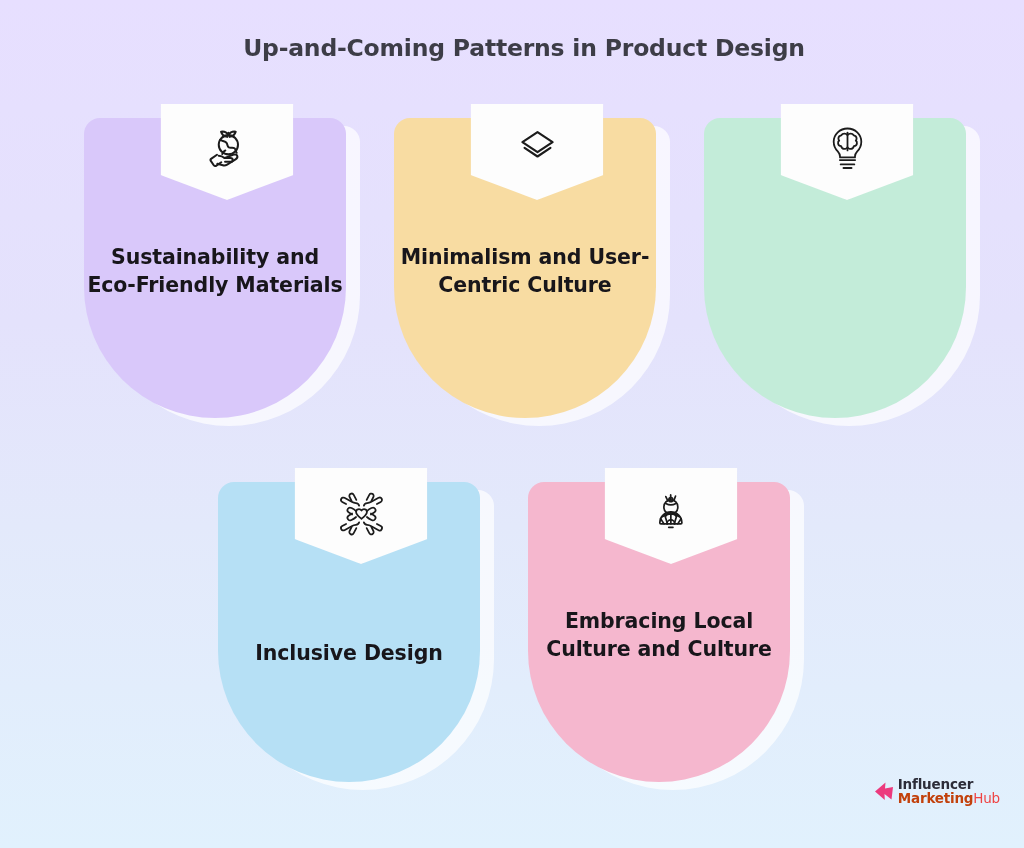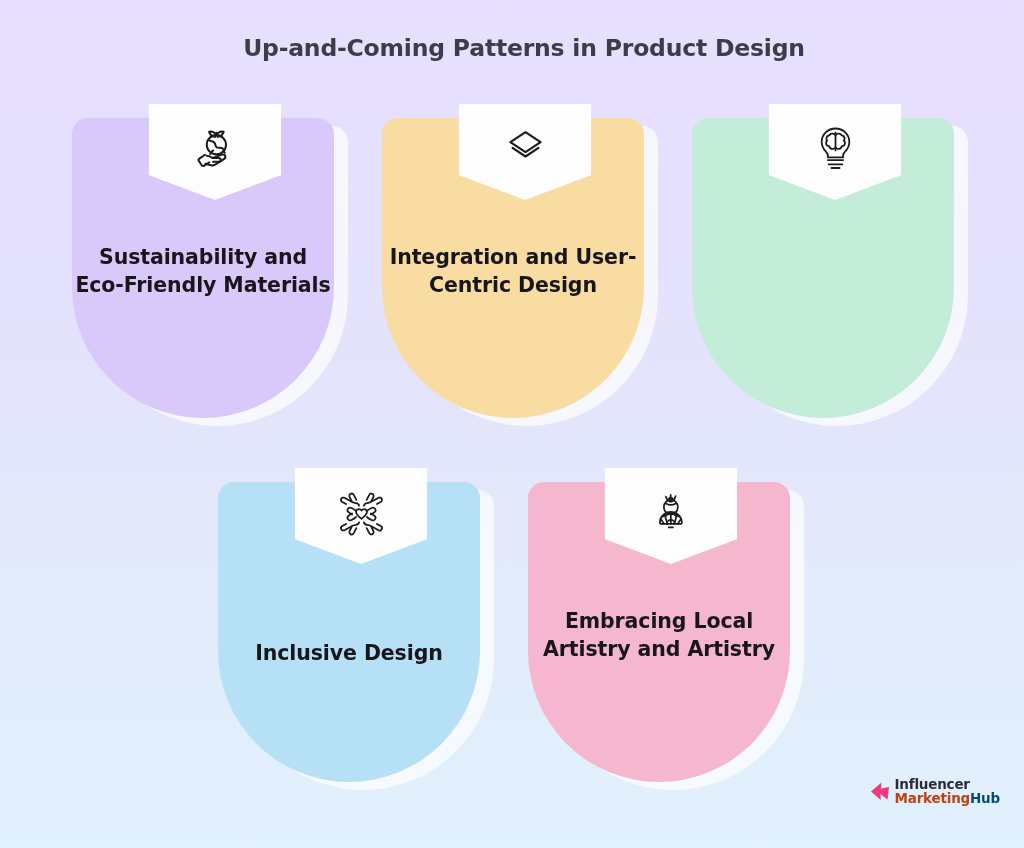--- a/index.html
+++ b/index.html
@@ -33,21 +33,21 @@
     letter-spacing: -0.2px;
     padding-left: 12px;
   }
 
   
   .row {
     position: absolute;
     display: flex;
     gap: 0px;
   }
-  .row-top  { top: 104px; left: 60px; }
+  .row-top  { top: 104px; left: 72px; }
   .row-bot  { top: 468px; left: 206px; }
 
   .card-slot {
     position: relative;
     width: 310px;
     height: 340px;
   }
 
   
   .card-shadow {
@@ -135,21 +135,21 @@
     font-size: 13.5px;
     font-weight: bold;
     color: #2c2c38;
     letter-spacing: -0.2px;
   }
   .logo-line2 {
     font-size: 13.5px;
     letter-spacing: -0.2px;
   }
   .logo-marketing { font-weight: bold; color: #c2410c; }
-  .logo-hub { font-weight: bold; color: #0c4a6e; }
+  .logo-hub { font-weight: normal; color: #ef4444; }
 </style>
 </head>
 <body>
 
 <div id="infographic">
 
   <div class="page-title">Up-and-Coming Patterns in Product Design</div>
 
   <div class="row row-top">
 
@@ -182,21 +182,21 @@
       <div class="fold fold-r" style="background:#edc272"></div>
       <div class="card-body" style="background:#f8dca2"></div>
       <div class="ribbon">
         <span>
           <svg width="46" height="46" viewBox="0 0 64 64" fill="none" stroke="#1c1c1c" stroke-width="3" stroke-linecap="round" stroke-linejoin="round">
             <path d="M32 14 L53 28 L32 42 L11 28 Z"></path>
             <path d="M14 36 L32 48 L50 36"></path>
           </svg>
         </span>
       </div>
-      <div class="card-label label-3">Integration and User-Centric Design</div>
+      <div class="card-label label-3">Minimalism and User-Centric Culture</div>
     </div>
 
     <div class="card-slot">
       <div class="card-shadow"></div>
       <div class="fold fold-l" style="background:#92d8ba"></div>
       <div class="fold fold-r" style="background:#92d8ba"></div>
       <div class="card-body" style="background:#c3ecd9"></div>
       <div class="ribbon">
         <span>
           <svg width="52" height="52" viewBox="0 0 64 64" fill="none" stroke="#1c1c1c" stroke-width="2.2" stroke-linecap="round" stroke-linejoin="round">
@@ -263,21 +263,21 @@
             <path d="M31.2 31.8v14.8"></path>
             <path d="M23.4 34.8l3.6 11.8"></path>
             <path d="M39 34.8l-3.6 11.8"></path>
             <path d="M18.6 40.2l4.2 6.4"></path>
             <path d="M43.8 40.2l-4.2 6.4"></path>
             <path d="M26.4 46.6c0-2.8 2.2-5 4.8-5s4.8 2.2 4.8 5"></path>
             <path d="M28.6 50.8h5.2"></path>
           </svg>
         </span>
       </div>
-      <div class="card-label label-3">Embracing Local Artistry and Artistry</div>
+      <div class="card-label label-3">Embracing Local Culture and Culture</div>
     </div>
   </div>
 
   <div class="logo">
     <span class="logo-mark">
       <svg width="20" height="22" viewBox="0 0 20 22">
         <path d="M1 11.5 L11.5 2.5 L11 8.5 L19 7 L17.5 19.5 L10.5 14 L10.8 20 Z" fill="#ec3a7d"></path>
       </svg>
     </span>
     <span class="logo-text">

